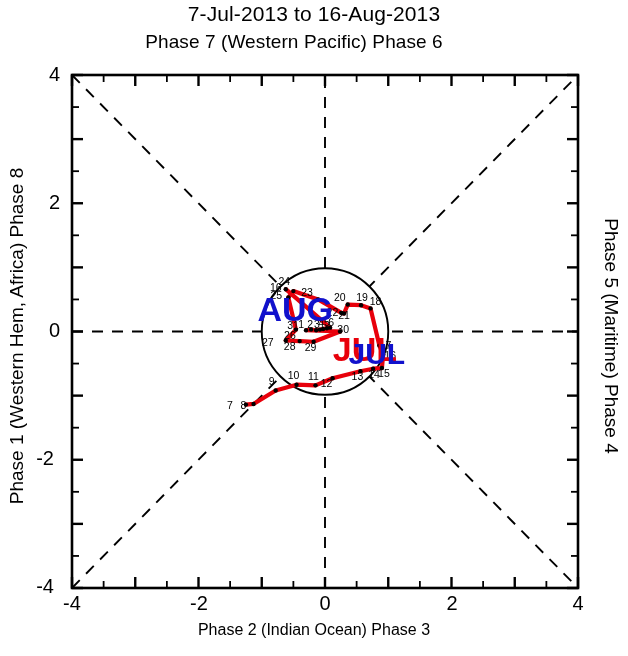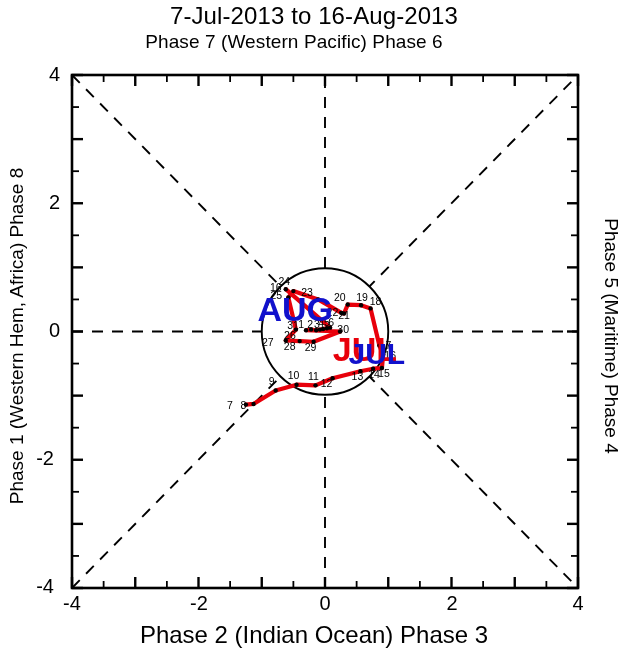--- a/index.html
+++ b/index.html
@@ -4,27 +4,27 @@
 <title>MJO Phase Diagram</title>
 <style>
   html,body{margin:0;padding:0;background:#ffffff;}
   body{width:628px;height:656px;position:relative;overflow:hidden;
        font-family:"Liberation Sans",sans-serif;color:#000;}
 
   .canvas{position:absolute;left:0;top:0;width:628px;height:656px;}
 
   
   .title-line1{position:absolute;left:0;top:2px;width:628px;text-align:center;
-               font-size:24px;letter-spacing:.1px;white-space:nowrap;}
+               font-size:21px;letter-spacing:.1px;white-space:nowrap;}
   .title-line2{position:absolute;left:0;top:31px;width:588px;text-align:center;
                font-size:19px;letter-spacing:.1px;white-space:nowrap;}
 
   
   .xlabel{position:absolute;left:0;top:621px;width:628px;text-align:center;
-          font-size:24px;white-space:nowrap;}
+          font-size:16px;white-space:nowrap;}
   .ylabel-left{position:absolute;left:-236px;top:325px;width:506px;text-align:center;
                font-size:19px;white-space:nowrap;
                transform:rotate(-90deg);transform-origin:center center;}
   .ylabel-right{position:absolute;left:358px;top:325px;width:506px;text-align:center;
                 font-size:19px;white-space:nowrap;
                 transform:rotate(90deg);transform-origin:center center;}
 
   
   .tick-x{position:absolute;font-size:20px;text-align:center;width:40px;}
   .tick-y{position:absolute;font-size:20px;text-align:right;width:40px;}

